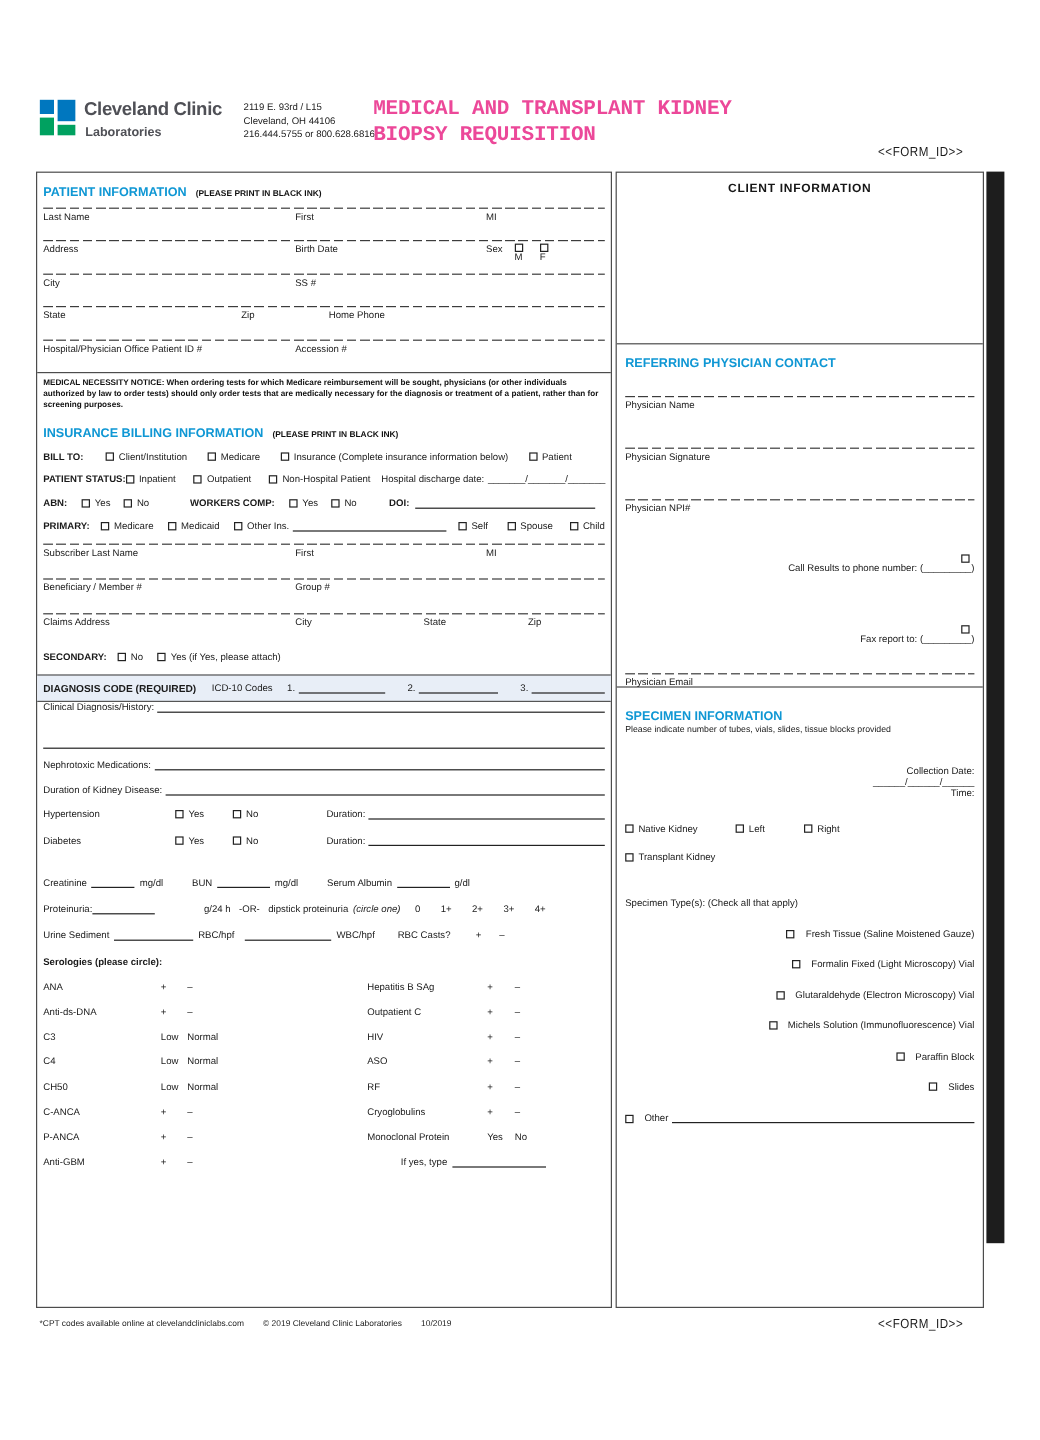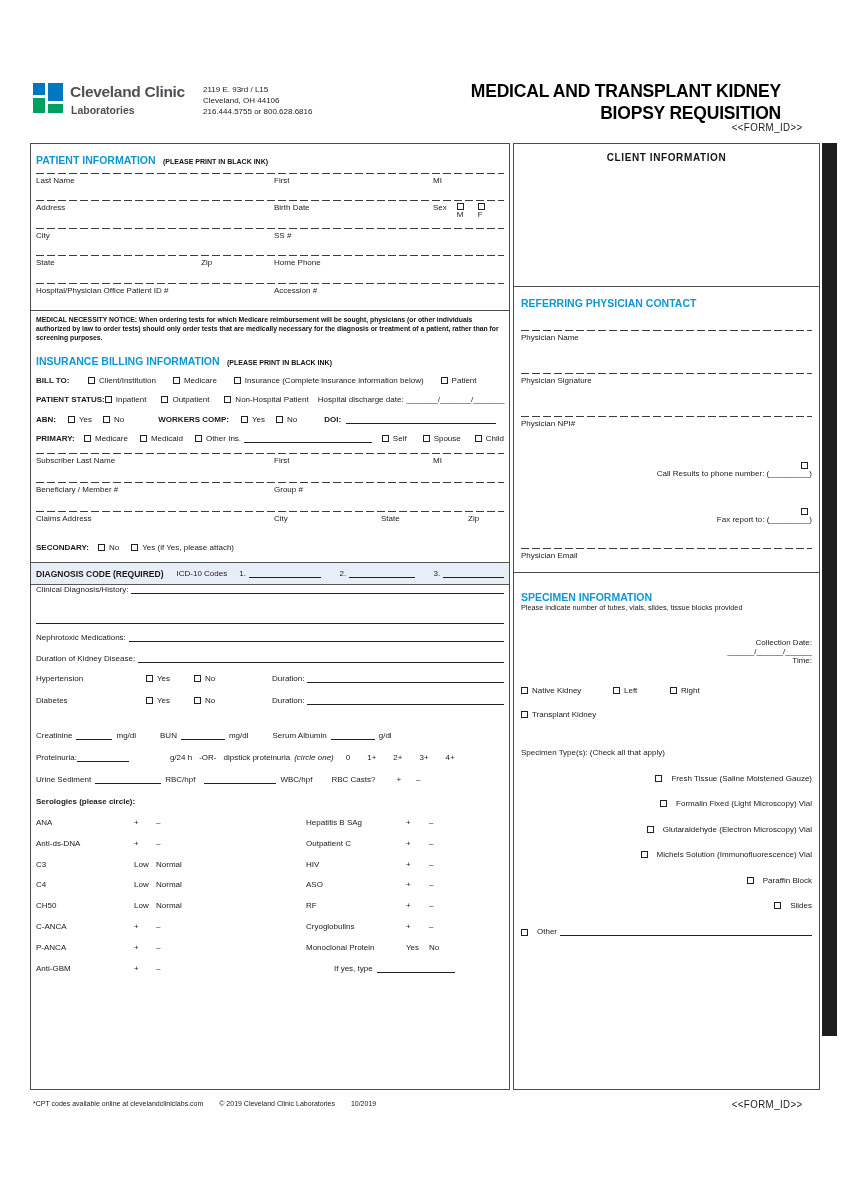--- a/index.html
+++ b/index.html
@@ -5,41 +5,41 @@
   * { margin:0; padding:0; box-sizing:border-box; }
   html,body { background:#fff; }
   body { width:867px; height:1200px; position:relative; font-family:"Liberation Sans",sans-serif; color:#1a1a1a; overflow:hidden; }
 
   
   .brand { position:absolute; left:33px; top:83px; display:flex; }
   .brand-text { margin-left:7px; }
   .brand-name { font-size:15.5px; font-weight:bold; color:#4f5056; letter-spacing:-0.3px; }
   .brand-sub { font-size:10.5px; font-weight:bold; color:#4f5056; margin-top:3px; margin-left:1px; }
   .hdr-address { position:absolute; left:203px; top:84px; font-size:8px; line-height:11px; color:#222; }
-  .hdr-title { position:absolute; left:311px; top:80px; width:470px; text-align:right; font-size:17.5px; font-weight:bold; line-height:22px; letter-spacing:-0.2px; color:#000000; }
+  .hdr-title { position:absolute; left:311px; top:80px; width:470px; text-align:left; font-size:17.5px; font-weight:bold; line-height:22px; letter-spacing:-0.2px; color:#ec4899;font-family:Liberation Mono, monospace; }
   .formid { font-size:11px; letter-spacing:0.5px; transform:scaleX(.88); transform-origin:100% 50%; white-space:nowrap; }
   .formid-top { position:absolute; right:64px; top:121px; }
   .formid-bottom { position:absolute; right:64px; top:1098px; }
 
   
   .box { position:absolute; border:1.5px solid #4c4c4c; background:#fff; }
   .left-box  { left:30px; top:143px; width:480px; height:947px; padding:0 5px; }
   .right-box { left:513px; top:143px; width:307px; height:947px; }
   .blackbar { position:absolute; left:822px; top:143px; width:15px; height:893px; background:#1d1d1d; }
 
   .sechead { padding-top:6px; height:29px; white-space:nowrap; }
   .sechead .h { color:#0f97d4; font-size:10.5px; font-weight:bold; }
   .sechead .n { font-size:7px; font-weight:bold; color:#111; margin-left:3px; }
 
   .dashline { height:1px; background:repeating-linear-gradient(90deg,#3c3c3c 0 8px,transparent 8px 11px); }
   .hr { border-top:1px solid #4c4c4c; margin:0 -5px; }
   .flexlbl { display:flex; font-size:8px; padding-top:2px; }
   .flexlbl span { display:block; }
   .prow { height:27.4px; }
-  .w238{width:238px;} .w165{width:165px;} .w159{width:159px;} .w107{width:107px;} .w87{width:87px;} .w73{width:73px;}
+  .w238{width:210px;} .w165{width:165px;} .w159{width:159px;} .w107{width:107px;} .w87{width:87px;} .w73{width:73px;}
 
   .cb { display:inline-block; width:7px; height:7px; border:1px solid #222; margin-right:4px; vertical-align:-1px; background:#fff; }
   .cbg { white-space:nowrap; }
   .blank { display:inline-block; border-bottom:1px solid #222; height:9px; }
   .fill { flex:1; border-bottom:1px solid #222; height:9px; margin-left:3px; }
 
   .notice { font-size:6.8px; font-weight:bold; line-height:9px; padding-top:4px; color:#111; }
   .optrow { display:flex; align-items:center; font-size:8px; height:19.3px; white-space:nowrap; }
   .bold { font-weight:bold; }
 
@@ -426,21 +426,21 @@
 
     <div class="dashline" style="margin-top:31px;"></div>
     <div class="fldlbl">Physician NPI#</div>
 
     <div class="refrow" style="margin-top:34px;">
       <span class="cb"></span>
       <span style="margin-left:5px;">Call Results to phone number: (_________)</span>
       <span class="fill"></span>
     </div>
 
-    <div class="refrow" style="margin-top:29px;">
+    <div class="refrow" style="margin-top:42px;">
       <span class="cb"></span>
       <span style="margin-left:5px;">Fax report to: (_________)</span>
       <span class="fill"></span>
     </div>
 
     <div class="dashline" style="margin-top:23px;"></div>
     <div class="fldlbl">Physician Email</div>
   </div>
 
   <div class="spec-sec">

